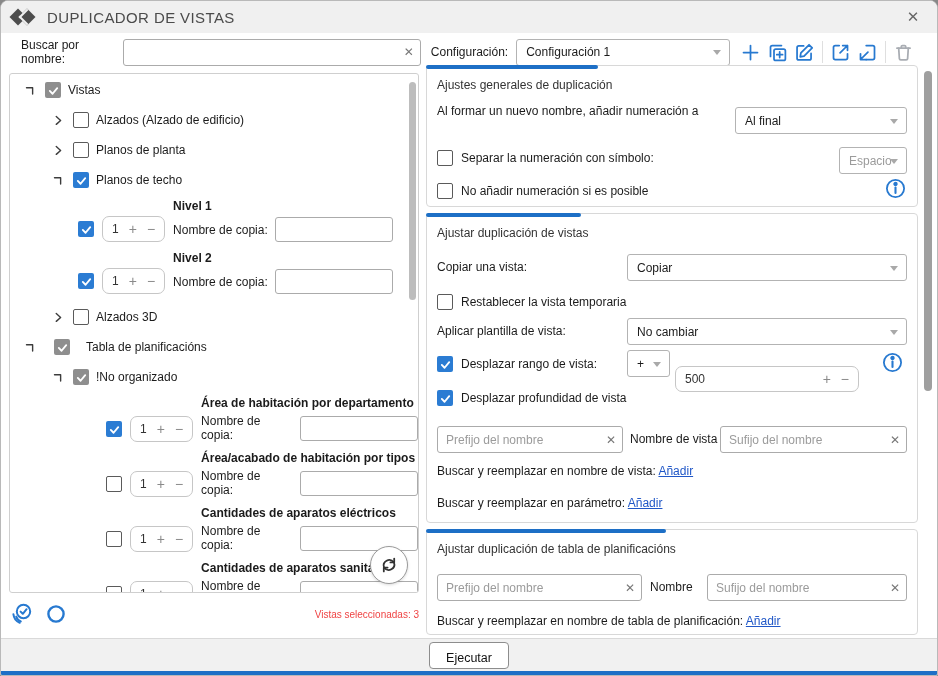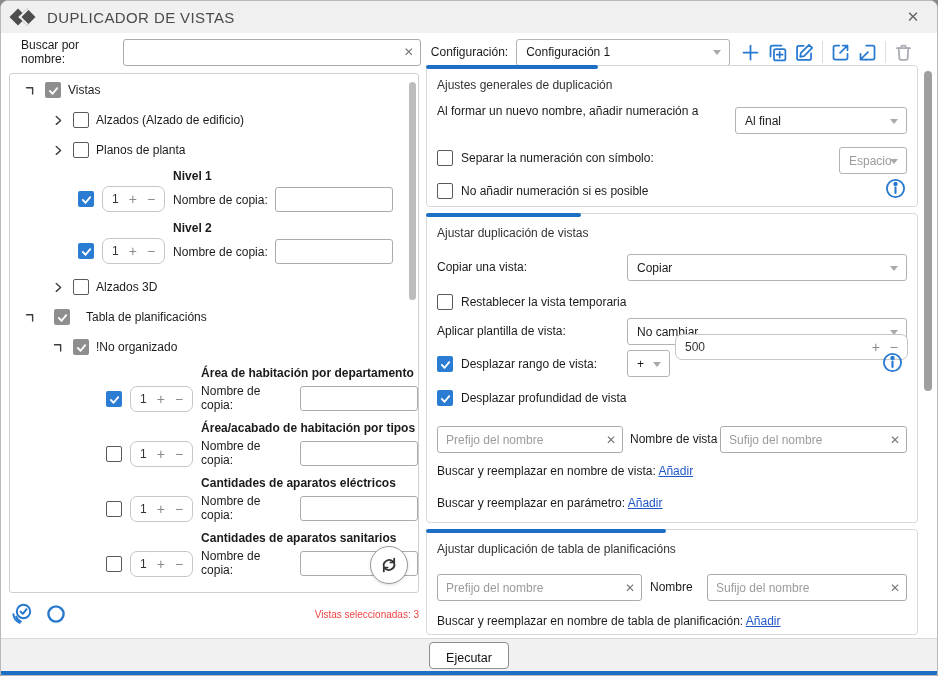--- a/index.html
+++ b/index.html
@@ -182,20 +182,33 @@
         </div>
         <div class="trow" style="padding-left: 40px;">
           <span class="exp">
             <svg viewBox="0 0 16 16">
               <polyline points="6,4 11,8.5 6,13"></polyline>
             </svg>
           </span>
           <span class="cb unchecked"></span>
           <span>Planos de planta</span>
         </div>
+        <div class="trow" style="padding-left: 40px;">
+          <span class="exp">
+            <svg viewBox="0 0 16 16">
+              <polyline points="4,5.5 11,5.5 11,12.5"></polyline>
+            </svg>
+          </span>
+          <span class="cb checked">
+            <svg viewBox="0 0 14 14">
+              <polyline points="3,7.5 6,10.5 11,4.5"></polyline>
+            </svg>
+          </span>
+          <span>Planos de techo</span>
+        </div>
         <div class="leaf" style="padding-left: 68px;">
           <div class="leaf-left">
             <span class="cb checked">
               <svg viewBox="0 0 14 14">
                 <polyline points="3,7.5 6,10.5 11,4.5"></polyline>
               </svg>
             </span>
             <span class="spin">
               <span>1</span>
               <span class="pm">+</span>
@@ -422,21 +435,21 @@
           <svg viewBox="0 0 14 14">
             <polyline points="3,7.5 6,10.5 11,4.5"></polyline>
           </svg>
         </span>
       <span>Desplazar rango de vista:</span>
     </div>
     <span class="dd abs" style="left:200px;top:136px;width:43px;padding-right:18px">
       <span>+</span>
       <span class="caret"></span>
     </span>
-    <span class="spin abs" style="left:248px;top:120px;width:233px;justify-content:flex-start">
+    <span class="spin abs" style="left:248px;top:152px;width:184px;justify-content:flex-start">
       <span style="flex:1">500</span>
       <span class="pm">+</span>
       <span class="pm">−</span>
     </span>
     <span class="abs info-ic" style="left:455px;top:138px">
       <svg viewBox="0 0 20 20">
           <circle cx="10" cy="10" r="8.2"></circle>
           <line class="stem" x1="10" y1="9" x2="10" y2="14.2"></line>
           <circle class="dot" cx="10" cy="5.7" r="1.25"></circle>
         </svg>

